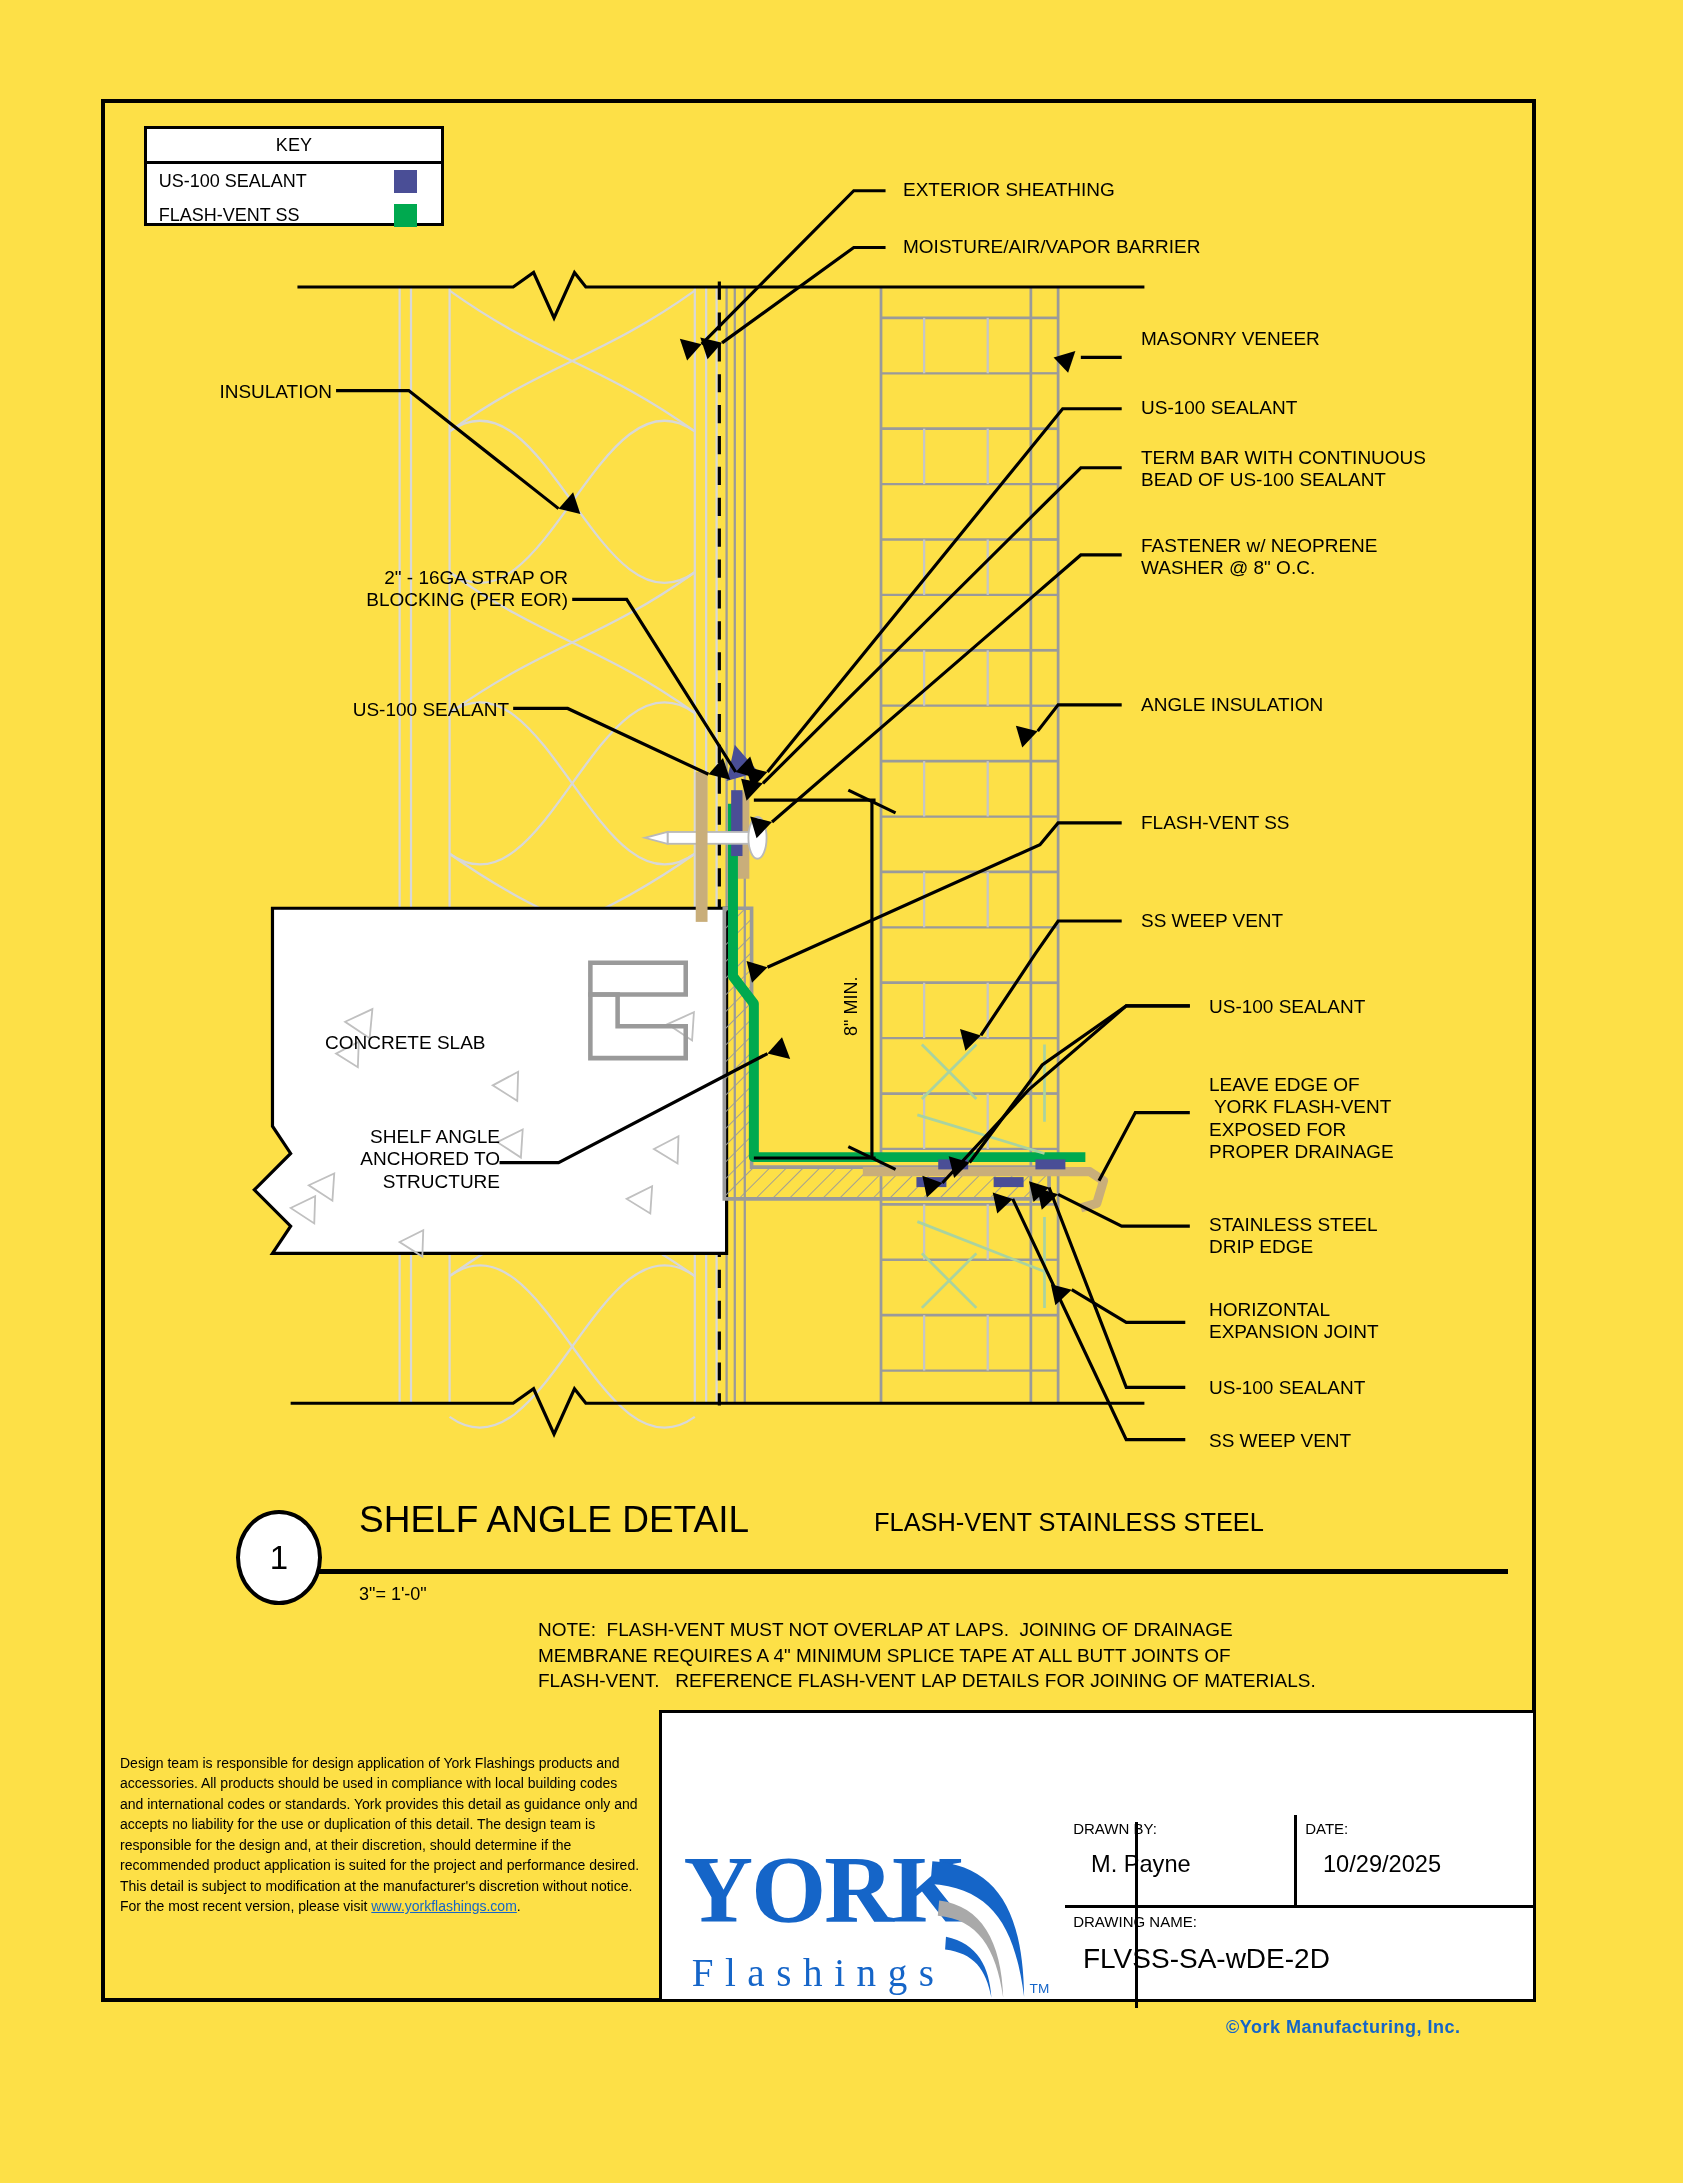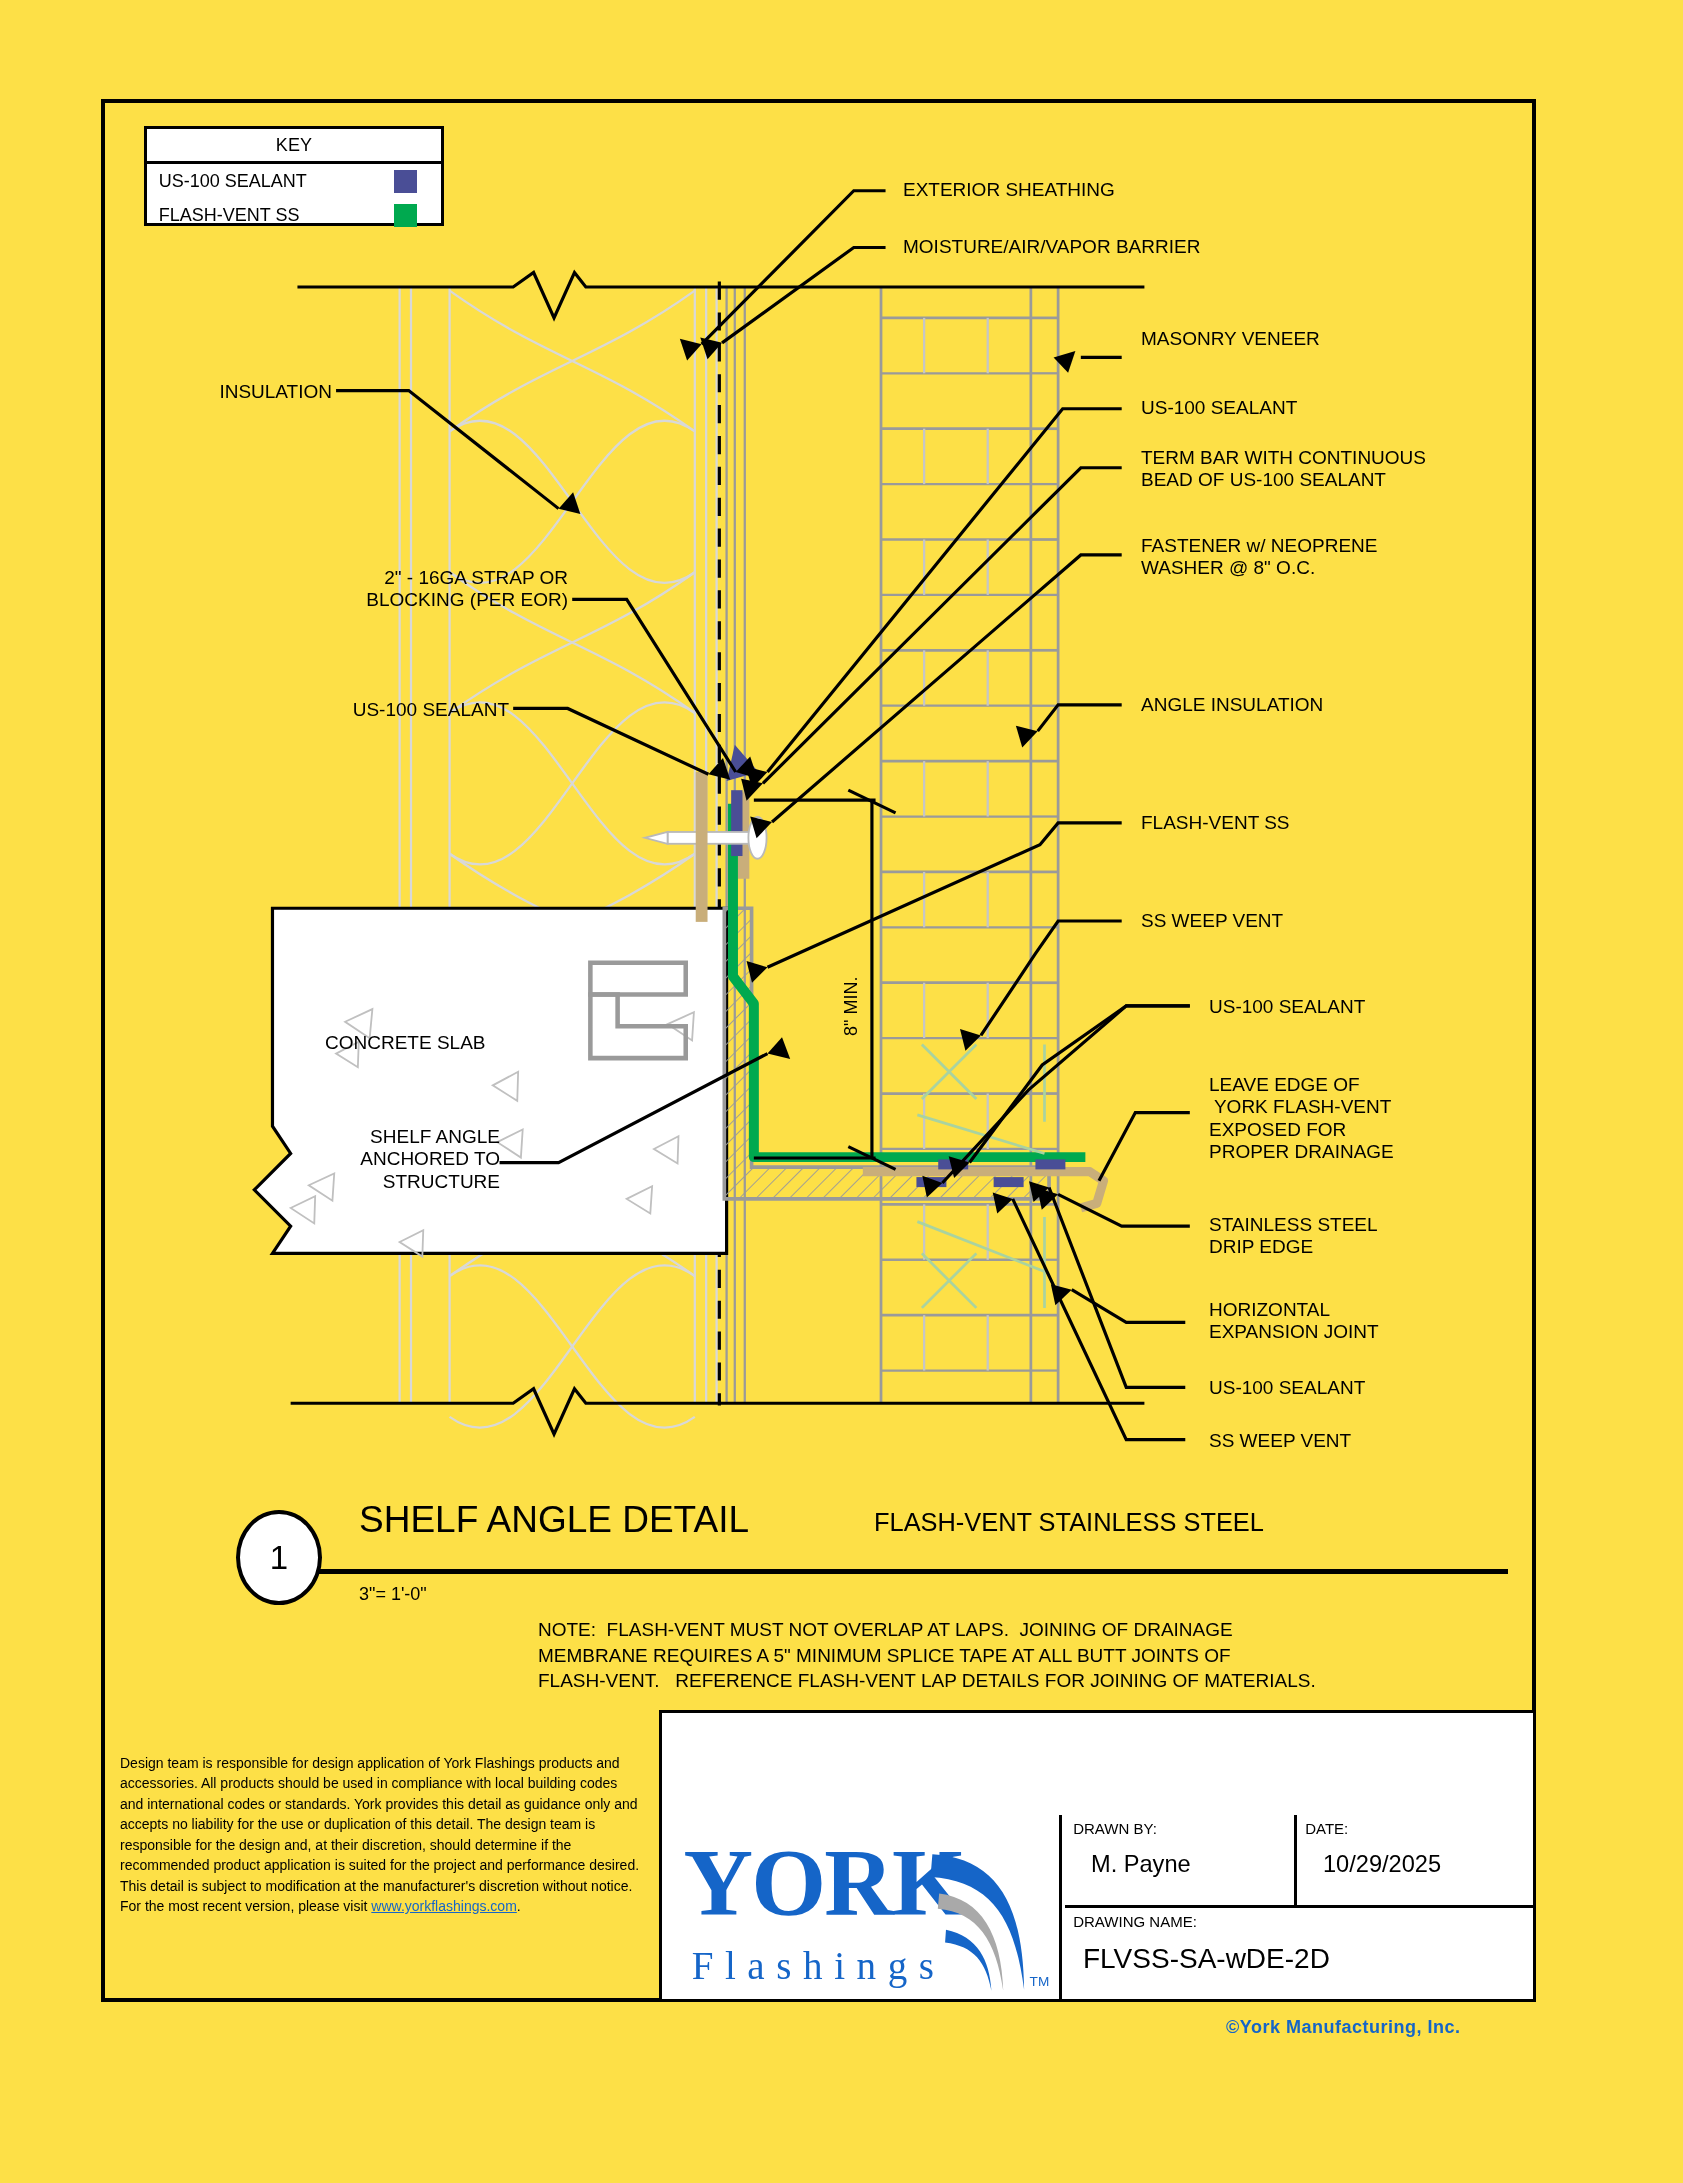--- a/index.html
+++ b/index.html
@@ -41,21 +41,21 @@
   .dline{position:absolute;left:318px;top:1569px;width:1190px;height:5px;background:#000;}
   .dscale{position:absolute;left:359px;top:1584px;font-size:18px;}
   .note{position:absolute;left:538px;top:1617px;font-size:19px;line-height:1.35;white-space:pre;}
 
   
   .tb{position:absolute;left:659px;top:1710px;width:877px;height:292px;
       border:3.6px solid #000;box-sizing:border-box;background:#fff;}
   .tb-title{position:absolute;left:0;top:0;width:100%;height:102px;
             border-bottom:3.6px solid #000;box-sizing:border-box;padding:7.3px 0 0 19px;
             font-size:31px;line-height:1.16;white-space:pre;}
-  .tb-logo{position:absolute;left:0;top:102px;width:400px;height:186px;
+  .tb-logo{position:absolute;left:0;top:109px;width:476px;height:186px;
            border-right:3.6px solid #000;box-sizing:border-box;}
   .tb-drawn{position:absolute;left:403px;top:102px;width:232px;height:93px;
             border-right:3.6px solid #000;border-bottom:3.6px solid #000;box-sizing:border-box;}
   .tb-date{position:absolute;left:635px;top:102px;width:238px;height:93px;
            border-bottom:3.6px solid #000;box-sizing:border-box;}
   .tb-dname{position:absolute;left:403px;top:195px;width:470px;height:93px;box-sizing:border-box;}
   .fld-cap{position:absolute;left:8.2px;top:4.5px;font-size:15px;white-space:nowrap;}
   .fld-val{position:absolute;left:26px;top:36px;font-size:23.6px;white-space:nowrap;}
   .fld-val.big{font-size:28px;left:18px;top:35px;}
 
@@ -368,21 +368,21 @@
 STRUCTURE</div>
 
   <div class="vert" style="left:841px;top:1036px;">8" MIN.</div>
 
   <div class="bubble">1</div>
   <div class="dtitle">SHELF ANGLE DETAIL</div>
   <div class="dsub">FLASH-VENT STAINLESS STEEL</div>
   <div class="dline"></div>
   <div class="dscale">3"= 1'-0"</div>
   <div class="note">NOTE:  FLASH-VENT MUST NOT OVERLAP AT LAPS.  JOINING OF DRAINAGE
-MEMBRANE REQUIRES A 5" MINIMUM SPLICE TAPE AT ALL BUTT JOINTS OF
+MEMBRANE REQUIRES A 4" MINIMUM SPLICE TAPE AT ALL BUTT JOINTS OF
 FLASH-VENT.   REFERENCE FLASH-VENT LAP DETAILS FOR JOINING OF MATERIALS.</div>
 
   <div class="disclaimer"><span>Design team is responsible for design application of York Flashings products and accessories.  All products should be used in compliance with local building codes and international codes or standards.  York provides this detail as guidance only and accepts no liability for the use or duplication of this detail.  The design team is responsible for the design and, at their discretion, should determine if the recommended product application is suited for the project and performance desired.  This detail is subject to modification at the manufacturer's discretion without notice.  For the most recent version, please visit </span><a href="#">www.yorkflashings.com</a><span>.</span></div>
 
   <div class="tb">
 
 
     <div class="tb-logo">
       <div class="york-wrap">
         <svg viewBox="0 0 830 380" width="377" height="173">

